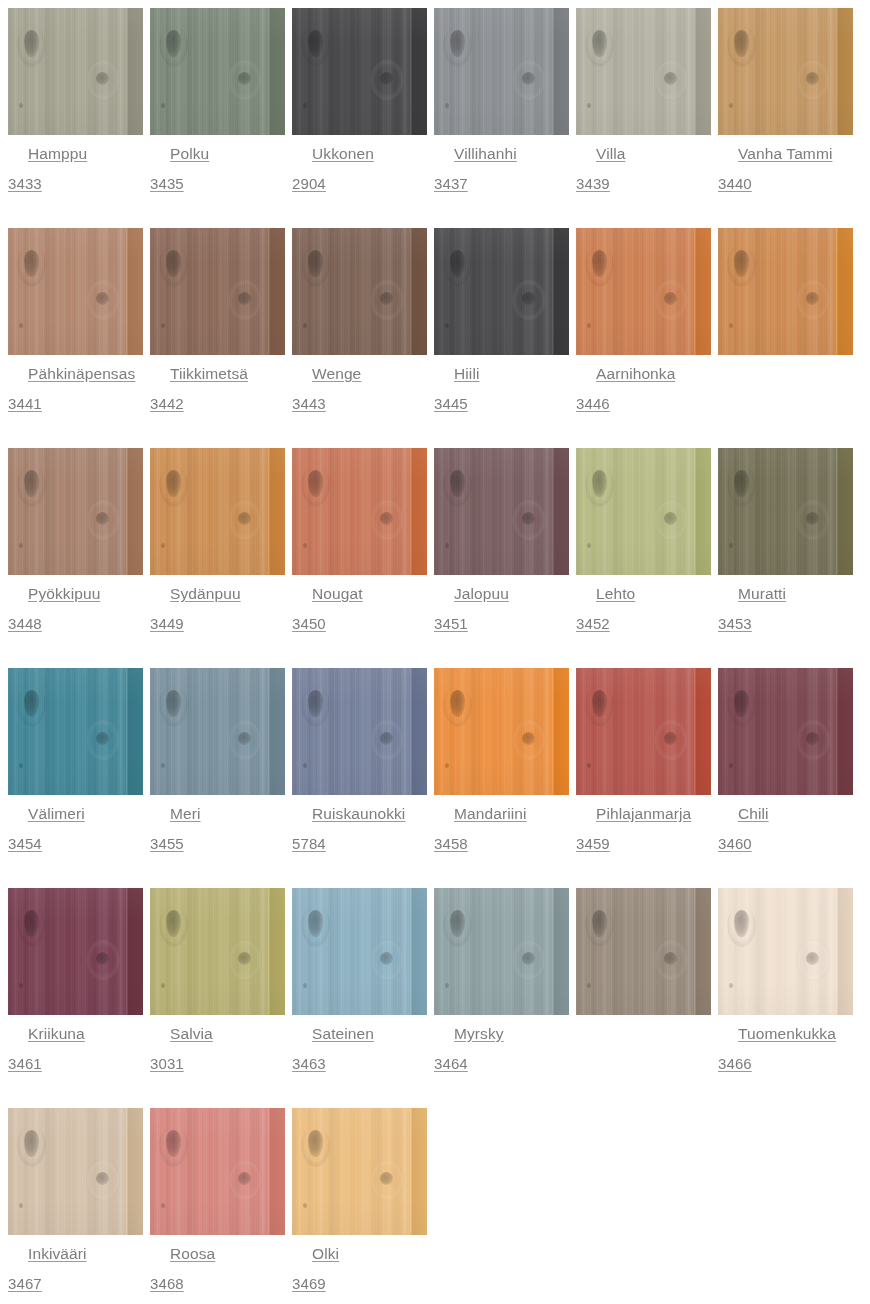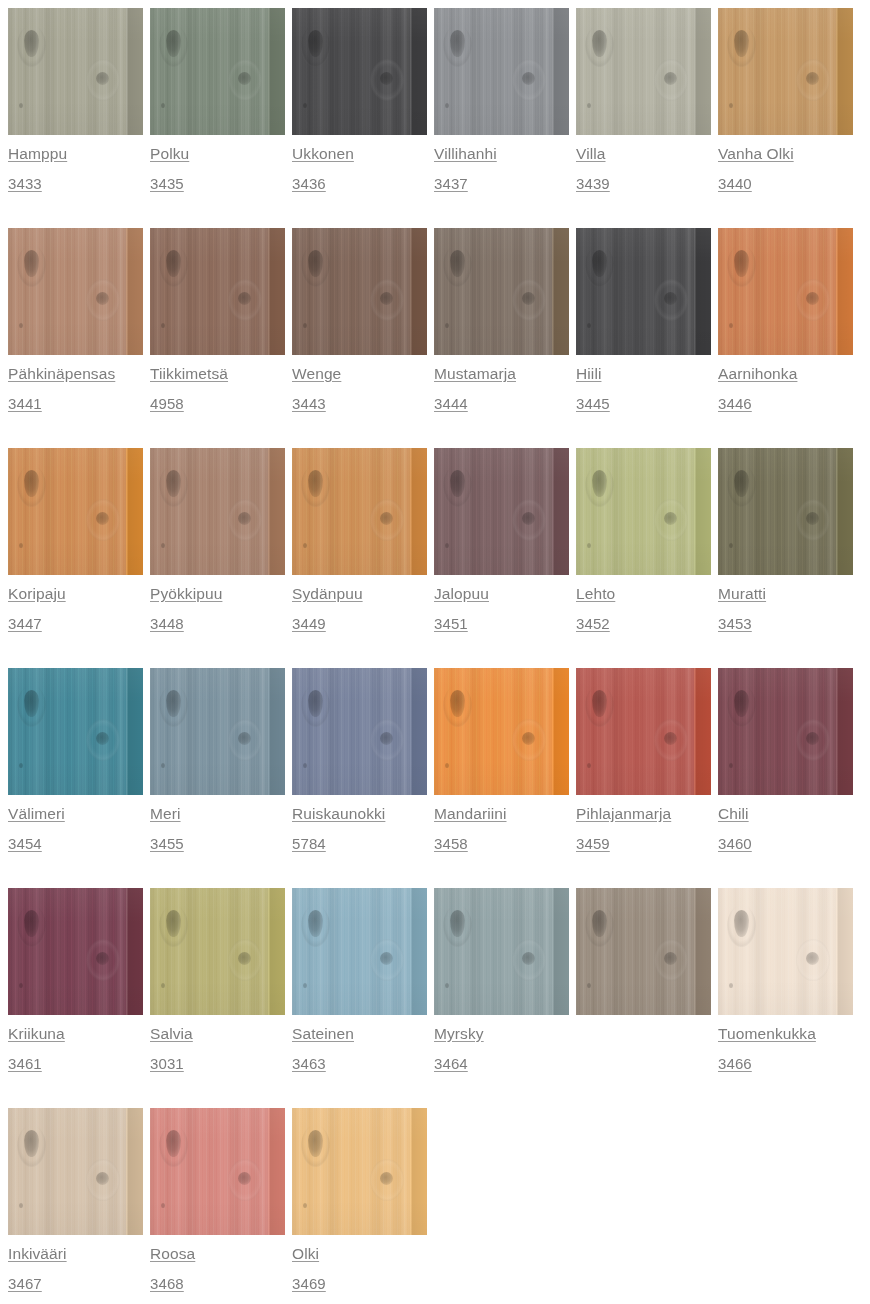--- a/index.html
+++ b/index.html
@@ -194,21 +194,21 @@
     text-decoration: underline;
     text-decoration-color: #9a9a9a;
     text-underline-offset: 2px;
     font-size: 15.5px;
     line-height: 20px;
     letter-spacing: 0.1px;
     cursor: pointer;
     white-space: nowrap;
   }
   .swatch-name { font-size: 15.5px; }
-  .name-row { height: 22px; }
+  .name-row { height: 22px; margin-left: 20px; }
   .code-row { margin-top: 8px; height: 22px; }
   .swatch-code { font-size: 15px; }
 </style>
 </head>
 <body style="background: rgb(255, 255, 255);">
 
 <div class="chart">
   <div class="grid" id="swatch-grid">
       <div class="swatch-cell">
       <div class="chip" style="background-color: rgb(168, 167, 149);">
@@ -256,21 +256,21 @@
         <div class="knot-b"></div>
         <div class="pin-knot"></div>
         <div class="plank-edge" style="background-color: rgb(65, 65, 67);"></div>
         <div class="sheen"></div>
       </div>
       <div class="labels">
         <div class="name-row">
           <span class="swatch-name">Ukkonen</span>
         </div>
         <div class="code-row">
-          <span class="swatch-code">3436</span>
+          <span class="swatch-code">2904</span>
         </div>
       </div>
       </div>
       <div class="swatch-cell">
       <div class="chip" style="background-color: rgb(142, 145, 149);">
         <div class="grain-bands"></div>
         <div class="grain-fine"></div>
         <div class="knot-a"></div>
         <div class="knot-b"></div>
         <div class="pin-knot"></div>
@@ -310,21 +310,21 @@
         <div class="grain-bands"></div>
         <div class="grain-fine"></div>
         <div class="knot-a"></div>
         <div class="knot-b"></div>
         <div class="pin-knot"></div>
         <div class="plank-edge" style="background-color: rgb(196, 146, 79);"></div>
         <div class="sheen"></div>
       </div>
       <div class="labels">
         <div class="name-row">
-          <span class="swatch-name">Vanha Olki</span>
+          <span class="swatch-name">Vanha Tammi</span>
         </div>
         <div class="code-row">
           <span class="swatch-code">3440</span>
         </div>
       </div>
       </div>
       <div class="swatch-cell">
       <div class="chip" style="background-color: rgb(181, 138, 114);">
         <div class="grain-bands"></div>
         <div class="grain-fine"></div>
@@ -351,21 +351,21 @@
         <div class="knot-b"></div>
         <div class="pin-knot"></div>
         <div class="plank-edge" style="background-color: rgb(138, 99, 78);"></div>
         <div class="sheen"></div>
       </div>
       <div class="labels">
         <div class="name-row">
           <span class="swatch-name">Tiikkimetsä</span>
         </div>
         <div class="code-row">
-          <span class="swatch-code">4958</span>
+          <span class="swatch-code">3442</span>
         </div>
       </div>
       </div>
       <div class="swatch-cell">
       <div class="chip" style="background-color: rgb(128, 102, 89);">
         <div class="grain-bands"></div>
         <div class="grain-fine"></div>
         <div class="knot-a"></div>
         <div class="knot-b"></div>
         <div class="pin-knot"></div>
@@ -375,39 +375,20 @@
       <div class="labels">
         <div class="name-row">
           <span class="swatch-name">Wenge</span>
         </div>
         <div class="code-row">
           <span class="swatch-code">3443</span>
         </div>
       </div>
       </div>
       <div class="swatch-cell">
-      <div class="chip" style="background-color: rgb(127, 113, 102);">
-        <div class="grain-bands"></div>
-        <div class="grain-fine"></div>
-        <div class="knot-a"></div>
-        <div class="knot-b"></div>
-        <div class="pin-knot"></div>
-        <div class="plank-edge" style="background-color: rgb(126, 106, 83);"></div>
-        <div class="sheen"></div>
-      </div>
-      <div class="labels">
-        <div class="name-row">
-          <span class="swatch-name">Mustamarja</span>
-        </div>
-        <div class="code-row">
-          <span class="swatch-code">3444</span>
-        </div>
-      </div>
-      </div>
-      <div class="swatch-cell">
       <div class="chip" style="background-color: rgb(76, 76, 78);">
         <div class="grain-bands"></div>
         <div class="grain-fine"></div>
         <div class="knot-a"></div>
         <div class="knot-b"></div>
         <div class="pin-knot"></div>
         <div class="plank-edge" style="background-color: rgb(63, 63, 65);"></div>
         <div class="sheen"></div>
       </div>
       <div class="labels">
@@ -441,28 +422,20 @@
       <div class="swatch-cell">
       <div class="chip" style="background-color: rgb(208, 141, 85);">
         <div class="grain-bands"></div>
         <div class="grain-fine"></div>
         <div class="knot-a"></div>
         <div class="knot-b"></div>
         <div class="pin-knot"></div>
         <div class="plank-edge" style="background-color: rgb(223, 141, 51);"></div>
         <div class="sheen"></div>
       </div>
-      <div class="labels">
-        <div class="name-row">
-          <span class="swatch-name">Koripaju</span>
-        </div>
-        <div class="code-row">
-          <span class="swatch-code">3447</span>
-        </div>
-      </div>
       </div>
       <div class="swatch-cell">
       <div class="chip" style="background-color: rgb(169, 132, 112);">
         <div class="grain-bands"></div>
         <div class="grain-fine"></div>
         <div class="knot-a"></div>
         <div class="knot-b"></div>
         <div class="pin-knot"></div>
         <div class="plank-edge" style="background-color: rgb(171, 124, 94);"></div>
         <div class="sheen"></div>
@@ -485,20 +458,39 @@
         <div class="pin-knot"></div>
         <div class="plank-edge" style="background-color: rgb(216, 140, 65);"></div>
         <div class="sheen"></div>
       </div>
       <div class="labels">
         <div class="name-row">
           <span class="swatch-name">Sydänpuu</span>
         </div>
         <div class="code-row">
           <span class="swatch-code">3449</span>
+        </div>
+      </div>
+      </div>
+      <div class="swatch-cell">
+      <div class="chip" style="background-color: rgb(203, 122, 93);">
+        <div class="grain-bands"></div>
+        <div class="grain-fine"></div>
+        <div class="knot-a"></div>
+        <div class="knot-b"></div>
+        <div class="pin-knot"></div>
+        <div class="plank-edge" style="background-color: rgb(213, 113, 63);"></div>
+        <div class="sheen"></div>
+      </div>
+      <div class="labels">
+        <div class="name-row">
+          <span class="swatch-name">Nougat</span>
+        </div>
+        <div class="code-row">
+          <span class="swatch-code">3450</span>
         </div>
       </div>
       </div>
       <div class="swatch-cell">
       <div class="chip" style="background-color: rgb(124, 97, 99);">
         <div class="grain-bands"></div>
         <div class="grain-fine"></div>
         <div class="knot-a"></div>
         <div class="knot-b"></div>
         <div class="pin-knot"></div>

